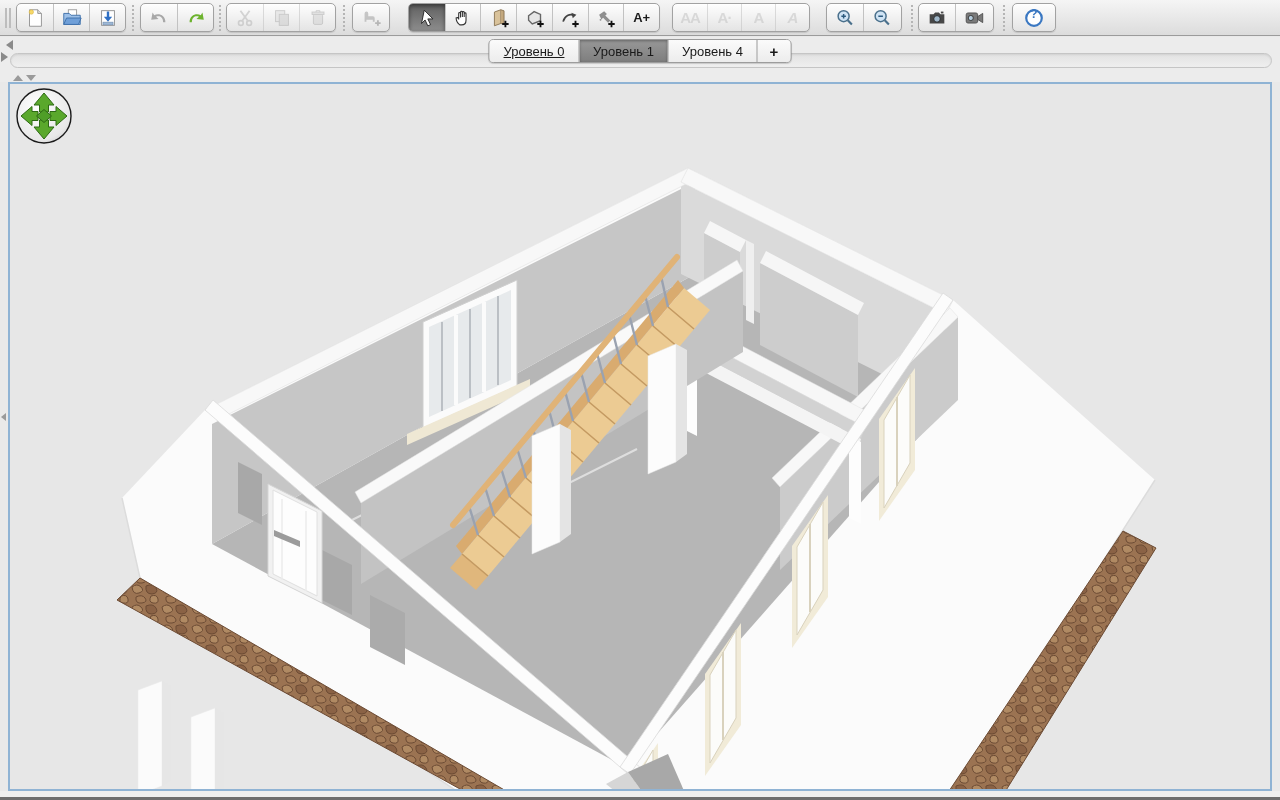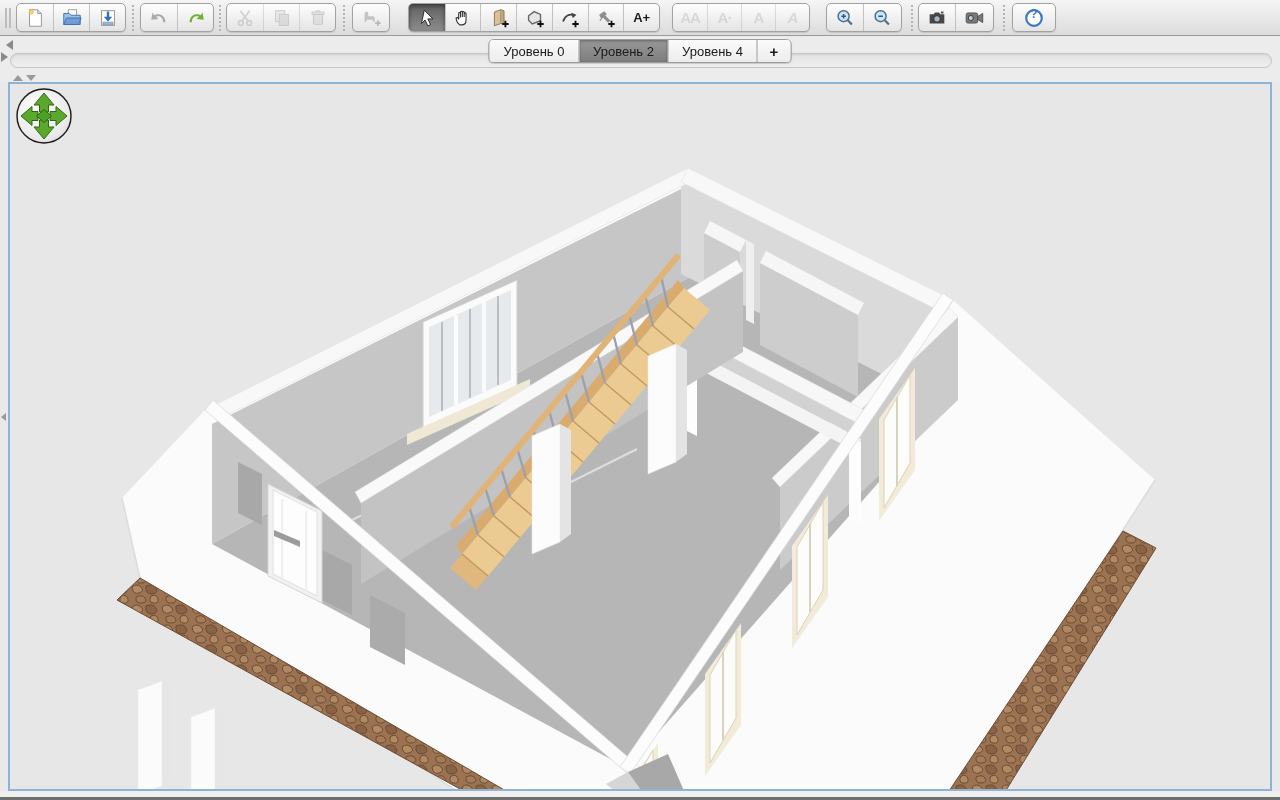--- a/index.html
+++ b/index.html
@@ -35,21 +35,21 @@
   .groove { position:absolute; left:10px; top:16px; width:1262px; height:15px;
     border:1px solid #c5c5c5; border-radius:8px;
     background:linear-gradient(#e2e2e2,#efefef);
     box-shadow:inset 0 1px 2px rgba(0,0,0,.08); }
   .tabs { position:absolute; left:50%; top:2px; transform:translateX(-50%);
     display:flex; height:24px; border:1px solid #9c9c9c; border-radius:5px;
     overflow:hidden; background:#f4f4f4; box-shadow:0 1px 1px rgba(0,0,0,.15); }
   .tab { width:89px; display:flex; align-items:center; justify-content:center;
     font-size:13px; color:#1a1a1a; background:linear-gradient(#fbfbfb,#ececec);
     border-left:1px solid #9c9c9c; cursor:default; }
-  .tab:first-child { border-left:none; }
+  .tab:first-child { border-left:none;text-decoration:underline; }
   .tab.active { background:linear-gradient(#989898,#7e7e7e);
     box-shadow:inset 0 1px 3px rgba(0,0,0,.35); }
   .tab.add { width:34px; font-weight:bold; font-size:15px; }
   .tri { position:absolute; width:0; height:0; }
 
   
   .canvas-frame { position:absolute; left:8px; top:82px; width:1264px; height:709px;
     border:2px solid #8fb3d4; background:#e7e7e7; }
   .canvas-frame svg { display:block; }
   .bottombar { position:absolute; left:0; top:791px; width:1280px; height:9px;
@@ -241,21 +241,21 @@
 
 <div class="tabrow">
   <div class="tri" style="left:6px;top:3px;border-top:5px solid transparent;border-bottom:5px solid transparent;border-right:7px solid #8a8a8a"></div>
   <div class="tri" style="left:1px;top:15px;border-top:5px solid transparent;border-bottom:5px solid transparent;border-left:7px solid #8a8a8a"></div>
   <div class="groove"></div>
   <div class="tabs">
     <div class="tab">
         <span>Уровень 0</span>
       </div>
     <div class="tab active">
-        <span>Уровень 2</span>
+        <span>Уровень 1</span>
       </div>
     <div class="tab">
         <span>Уровень 4</span>
       </div>
     <div class="tab add">
         <span>+</span>
       </div>
   </div>
   <div class="tri" style="left:13px;top:38px;border-left:5px solid transparent;border-right:5px solid transparent;border-bottom:6px solid #9a9a9a"></div>
   <div class="tri" style="left:26px;top:38px;border-left:5px solid transparent;border-right:5px solid transparent;border-top:6px solid #9a9a9a"></div>

